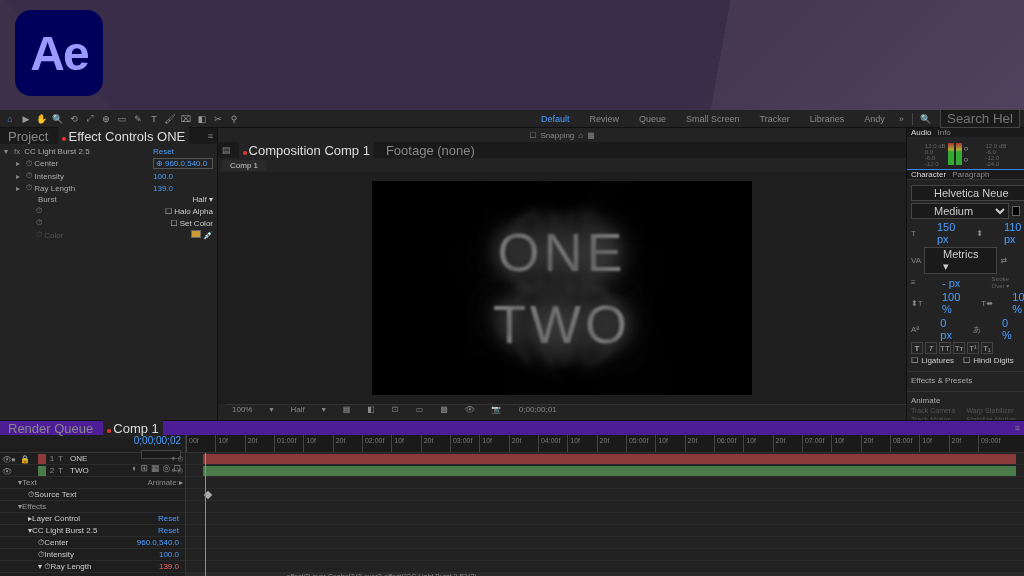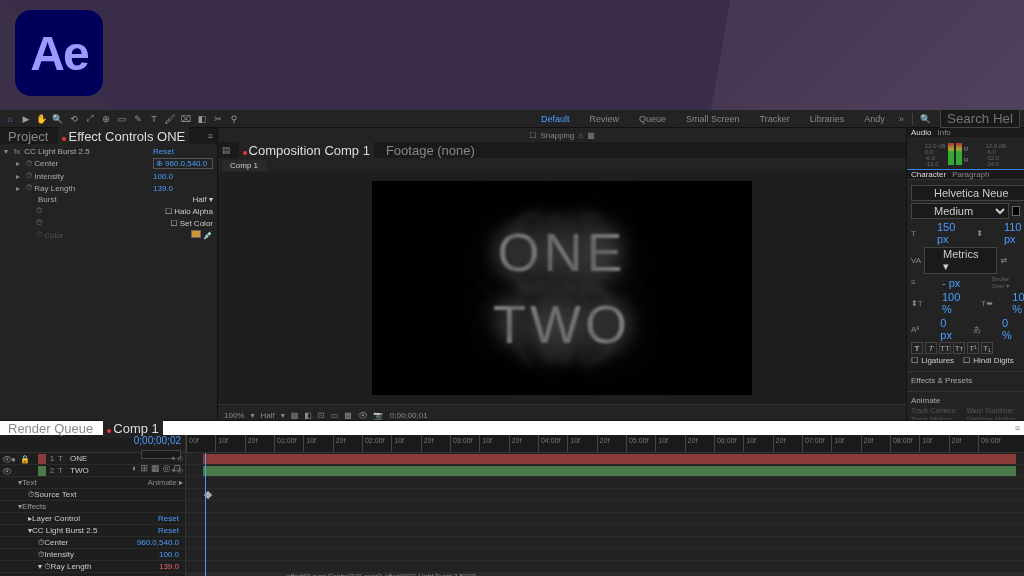--- a/index.html
+++ b/index.html
@@ -50,21 +50,21 @@
 .center-panel { flex: 1; background: #232323; display: flex; flex-direction: column; }
 .center-tabs { height: 16px; display: flex; align-items: center; background: #1a1a1a; padding: 0 4px; gap: 8px; }
 .snapping-row { height: 14px; display: flex; align-items: center; justify-content: center; color: #888; font-size: 8px; gap: 4px; }
 .comp-tab-bar { height: 14px; display: flex; align-items: center; padding: 0 4px; }
 .comp-tab { background: #2a2a2a; padding: 1px 8px; color: #ccc; font-size: 8px; }
 .viewer { flex: 1; display: flex; align-items: center; justify-content: center; background: #1e1e1e; position: relative; }
 .comp-canvas { width: 380px; height: 214px; background: #000; position: relative; overflow: hidden; display: flex; flex-direction: column; align-items: center; justify-content: center; gap: 10px; }
 .burst-text { font-size: 54px; font-weight: 400; color: #888; letter-spacing: 4px; position: relative; font-family: 'Helvetica Neue', Arial, sans-serif; filter: blur(1px); text-shadow: 0 0 20px #666, 0 0 40px #444; }
 .burst-text::before { content: attr(data-text); position: absolute; top: 0; left: 0; color: #333; transform: perspective(200px) rotateX(60deg) scaleY(3) translateY(-20px); filter: blur(4px); opacity: 0.6; }
 .burst-text::after { content: attr(data-text); position: absolute; top: 0; left: 0; color: #333; transform: perspective(200px) rotateX(-60deg) scaleY(3) translateY(20px); filter: blur(4px); opacity: 0.6; }
-.viewer-footer { height: 16px; display: flex; align-items: flex-end; padding: 0 6px; gap: 6px; color: #888; font-size: 8px; border-top: 1px solid #333; }
+.viewer-footer { height: 16px; display: flex; align-items: flex-start; padding: 0 6px; gap: 17px; color: #888; font-size: 8px; border-top: 1px solid #333; margin-left: 8px; }
 .viewer-footer .item { cursor: pointer; }
 
 
 .right-panel { width: 118px; background: #232323; display: flex; flex-direction: column; border-left: 1px solid #111; font-size: 8px; }
 .rp-tabs { height: 14px; display: flex; padding: 0 4px; gap: 6px; align-items: center; background: #1a1a1a; }
 .rp-tab { color: #888; }
 .rp-tab.active { color: #ddd; }
 .audio-meter { height: 64px; display: flex; padding: 4px; gap: 2px; align-items: flex-end; justify-content: center; }
 .meter-bar { width: 6px; background: linear-gradient(to top, #3a3 0%, #3a3 60%, #aa3 70%, #a33 100%); height: 90%; }
 .meter-scale { display: flex; flex-direction: column; justify-content: space-between; color: #666; font-size: 6px; height: 90%; }
@@ -77,21 +77,21 @@
 .color-swatch.black { background: #000; }
 .style-btns { display: flex; gap: 2px; }
 .style-btn { width: 12px; height: 12px; border: 1px solid #444; display: flex; align-items: center; justify-content: center; color: #aaa; cursor: pointer; }
 .checkbox-row { display: flex; align-items: center; gap: 3px; padding: 2px 0; }
 .small-section { padding: 4px; border-top: 1px solid #333; color: #888; }
 .small-section .title { color: #aaa; margin-bottom: 2px; }
 .grid2 { display: grid; grid-template-columns: 1fr 1fr; gap: 2px; font-size: 7px; color: #555; }
 
 
 .timeline-panel { height: 156px; background: #1e1e1e; border-top: 1px solid #111; display: flex; flex-direction: column; }
-.tl-tabs { height: 14px; display: flex; align-items: center; background: #ffffff; padding: 0 4px; gap: 6px; }
+.tl-tabs { height: 14px; display: flex; align-items: center; background: #4c1d95; padding: 0 4px; gap: 6px; }
 .tl-header { height: 18px; display: flex; border-bottom: 1px solid #333; }
 .tl-left { width: 186px; display: flex; flex-direction: column; border-right: 1px solid #333; }
 .tl-left-head { height: 18px; display: flex; align-items: flex-end; padding: 0 4px; gap: 4px; }
 .timecode { color: #4a9eff; font-size: 10px; cursor: pointer; }
 .tl-search { background: #1a1a1a; border: 1px solid #444; width: 40px; color: #888; font-size: 7px; padding: 0 2px; }
 .tl-icons { display: flex; gap: 3px; color: #888; }
 .tl-icons span { cursor: pointer; }
 .tl-right-head { flex: 1; display: flex; align-items: center; position: relative; }
 .ruler { flex: 1; height: 100%; position: relative; background: #1a1a1a; }
 .ruler-tick { position: absolute; top: 0; height: 100%; border-left: 1px solid #444; color: #777; font-size: 7px; padding-left: 2px; padding-top: 2px; }

